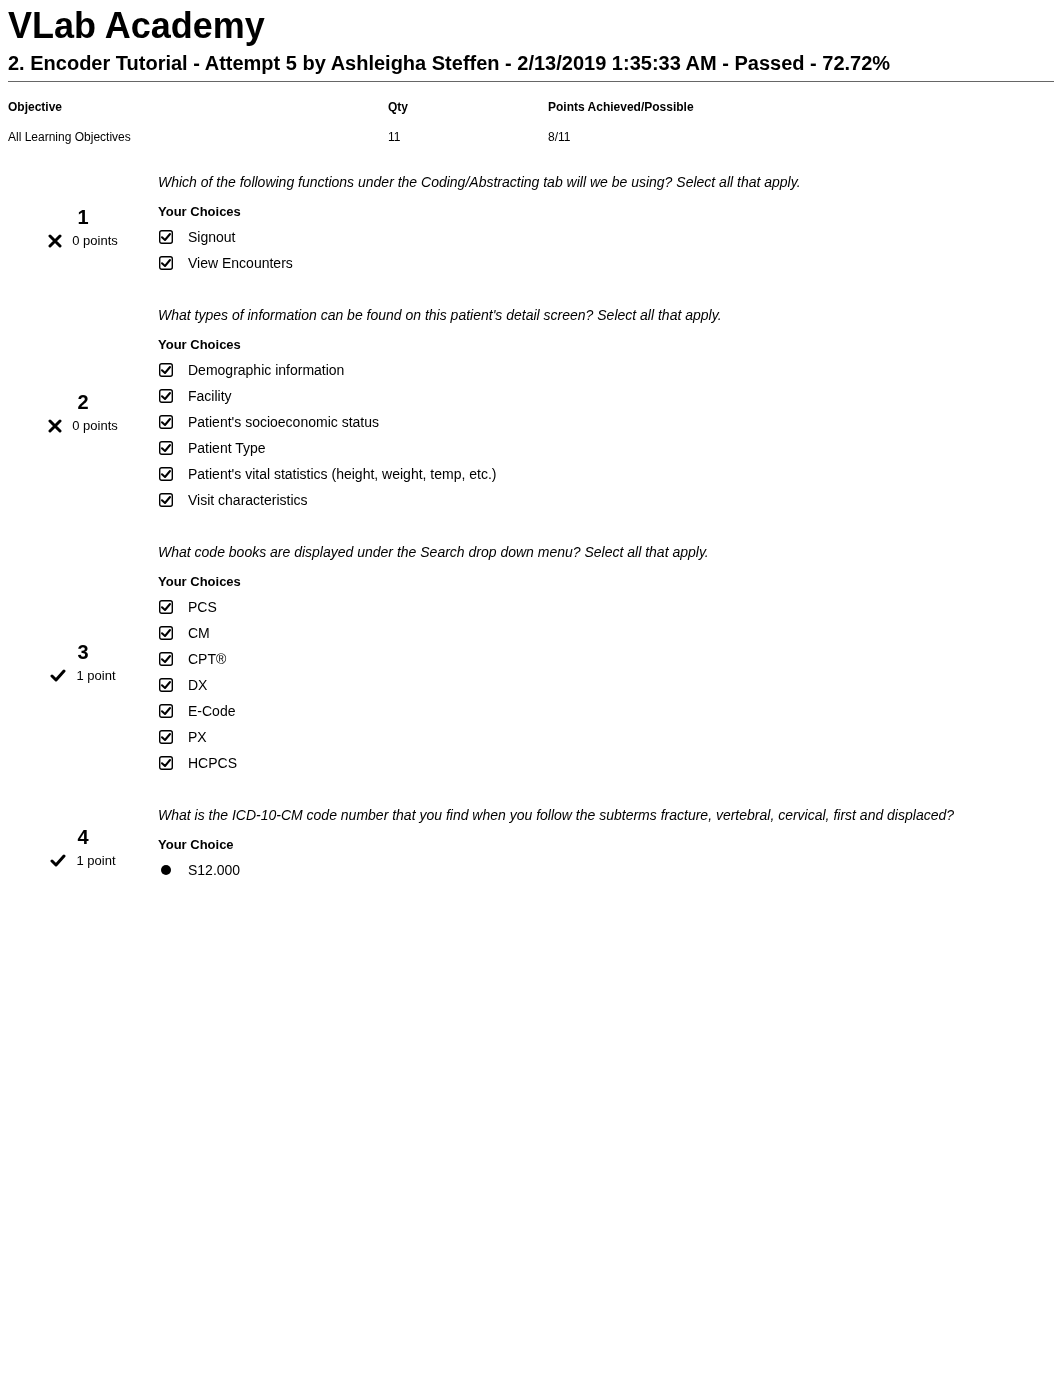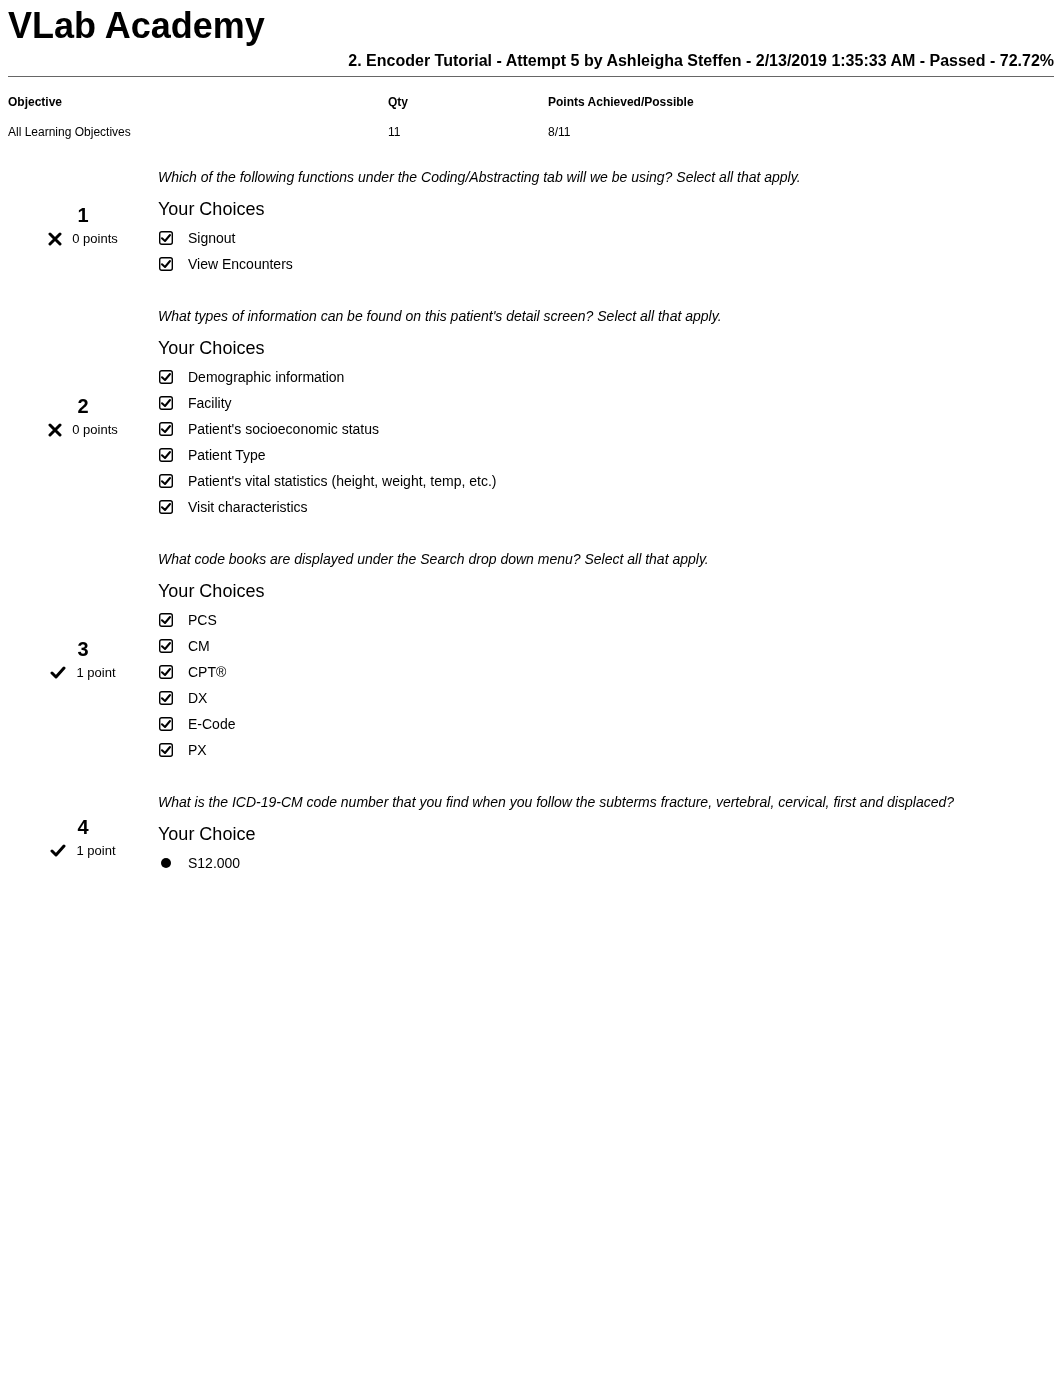--- a/index.html
+++ b/index.html
@@ -1,33 +1,33 @@
 <!DOCTYPE html>
 <html><head>
 <meta charset="utf-8">
 <style>
   * { box-sizing: border-box; margin: 0; padding: 0; }
   html, body { font-family: Arial, Helvetica, sans-serif; color: #000; background: #fff; }
   body { width: 1062px; padding: 6px 8px 40px 8px; }
 
   .title { font-size: 36px; font-weight: 700; line-height: 1.1; margin-bottom: 6px; }
-  .subtitle { font-size: 16px; font-weight: 700; margin-bottom: 4px; text-align: right; }
+  .subtitle { font-size: 20px; font-weight: 700; margin-bottom: 4px; }
   hr.sep { border: none; border-top: 1px solid #666; margin: 6px 0 14px 0; }
 
   .summary-row { display: grid; grid-template-columns: 380px 160px 1fr; font-size: 12px; margin-bottom: 8px; }
   .summary-row.header { font-weight: 700; }
   .summary-cell { padding: 4px 0; }
 
   .question-block { display: flex; margin-top: 26px; }
   .q-left { width: 150px; flex-shrink: 0; display: flex; flex-direction: column; align-items: center; justify-content: center; text-align: center; }
   .q-num { font-size: 20px; font-weight: 700; margin-bottom: 4px; }
   .q-status-row { display: flex; align-items: center; gap: 10px; font-size: 13px; }
   .q-content { flex: 1; }
   .q-text { font-size: 14px; margin-bottom: 14px; font-style: italic; }
-  .choices-header { font-size: 18px; font-weight: 400; margin-bottom: 10px; }
+  .choices-header { font-size: 13px; font-weight: 700; margin-bottom: 10px; }
   .choice-row { display: flex; align-items: center; gap: 14px; font-size: 14px; margin-bottom: 10px; }
   .choice-icon { width: 16px; flex-shrink: 0; display: flex; align-items: center; justify-content: center; }
 
   .icon-x svg, .icon-check svg, .icon-checkbox svg, .icon-radio svg { display: block; }
 </style>
 </head>
 <body>
 
 <h1 class="title">VLab Academy</h1>
 <div class="subtitle">2. Encoder Tutorial - Attempt 5 by Ashleigha Steffen - 2/13/2019 1:35:33 AM - Passed - 72.72%</div>
@@ -213,36 +213,45 @@
         </div>
         <div class="choice-row">
           <span class="choice-icon">
             <svg width="14" height="14" viewBox="0 0 14 14">
               <rect x="0.7" y="0.7" width="12.6" height="12.6" rx="2" ry="2" fill="none" stroke="#000" stroke-width="1.4"></rect>
               <path d="M3 7.2 L6 10 L11 4" stroke="#000" stroke-width="2" fill="none" stroke-linecap="round" stroke-linejoin="round"></path>
             </svg>
           </span>
           <span>PX</span>
         </div>
+        <div class="choice-row">
+          <span class="choice-icon">
+            <svg width="14" height="14" viewBox="0 0 14 14">
+              <rect x="0.7" y="0.7" width="12.6" height="12.6" rx="2" ry="2" fill="none" stroke="#000" stroke-width="1.4"></rect>
+              <path d="M3 7.2 L6 10 L11 4" stroke="#000" stroke-width="2" fill="none" stroke-linecap="round" stroke-linejoin="round"></path>
+            </svg>
+          </span>
+          <span>HCPCS</span>
+        </div>
       </div>
     </div>
     <div class="question-block">
       <div class="q-left">
         <div class="q-num">4</div>
         <div class="q-status-row">
           <span class="icon-check">
             <svg width="16" height="16" viewBox="0 0 16 16">
               <path d="M2 8 L6 12 L14 3" stroke="#000" stroke-width="3" fill="none" stroke-linecap="round" stroke-linejoin="round"></path>
             </svg>
           </span>
           <span>1 point</span>
         </div>
       </div>
       <div class="q-content">
-        <div class="q-text">What is the ICD-19-CM code number that you find when you follow the subterms fracture, vertebral, cervical, first and displaced?</div>
+        <div class="q-text">What is the ICD-10-CM code number that you find when you follow the subterms fracture, vertebral, cervical, first and displaced?</div>
         <div class="choices-header">Your Choice</div>
         <div class="choice-row">
           <span class="choice-icon">
             <svg width="12" height="12" viewBox="0 0 12 12">
               <circle cx="6" cy="6" r="5" fill="#000"></circle>
             </svg>
           </span>
           <span>S12.000</span>
         </div>
       </div>

